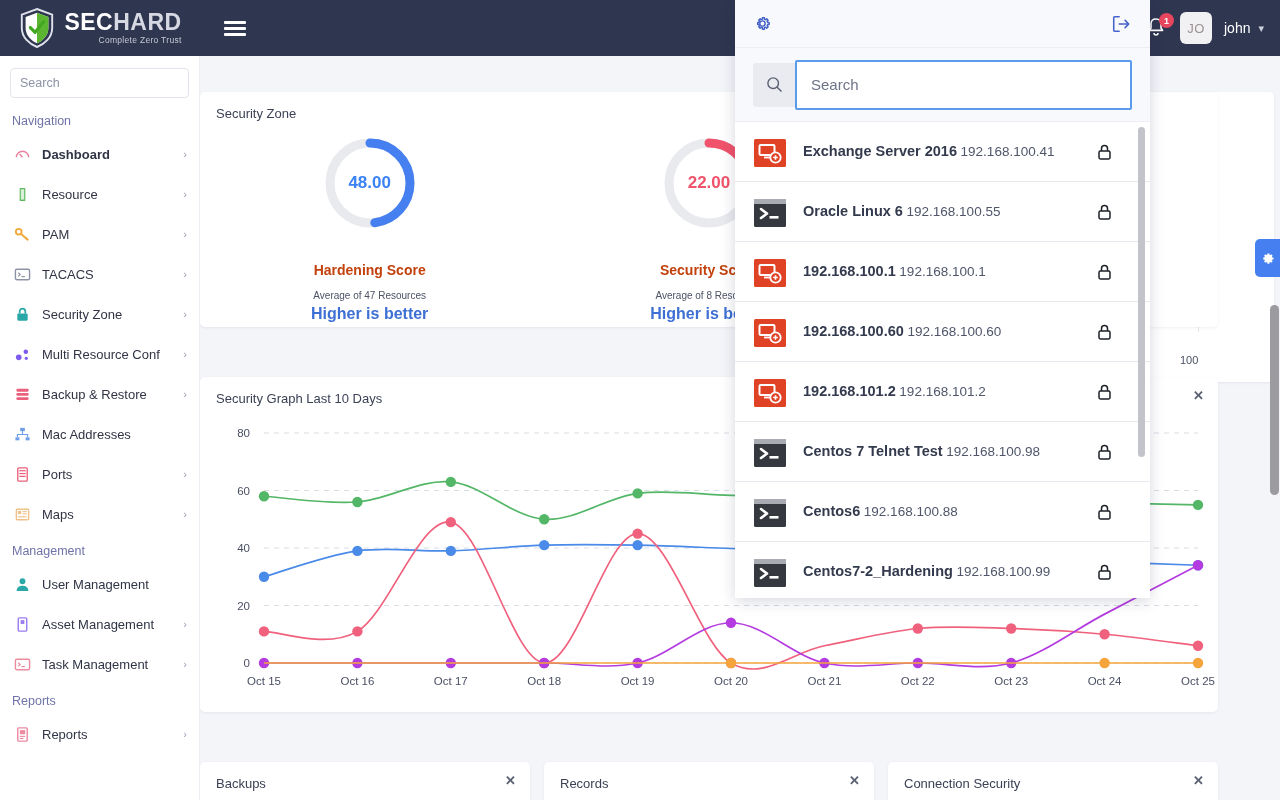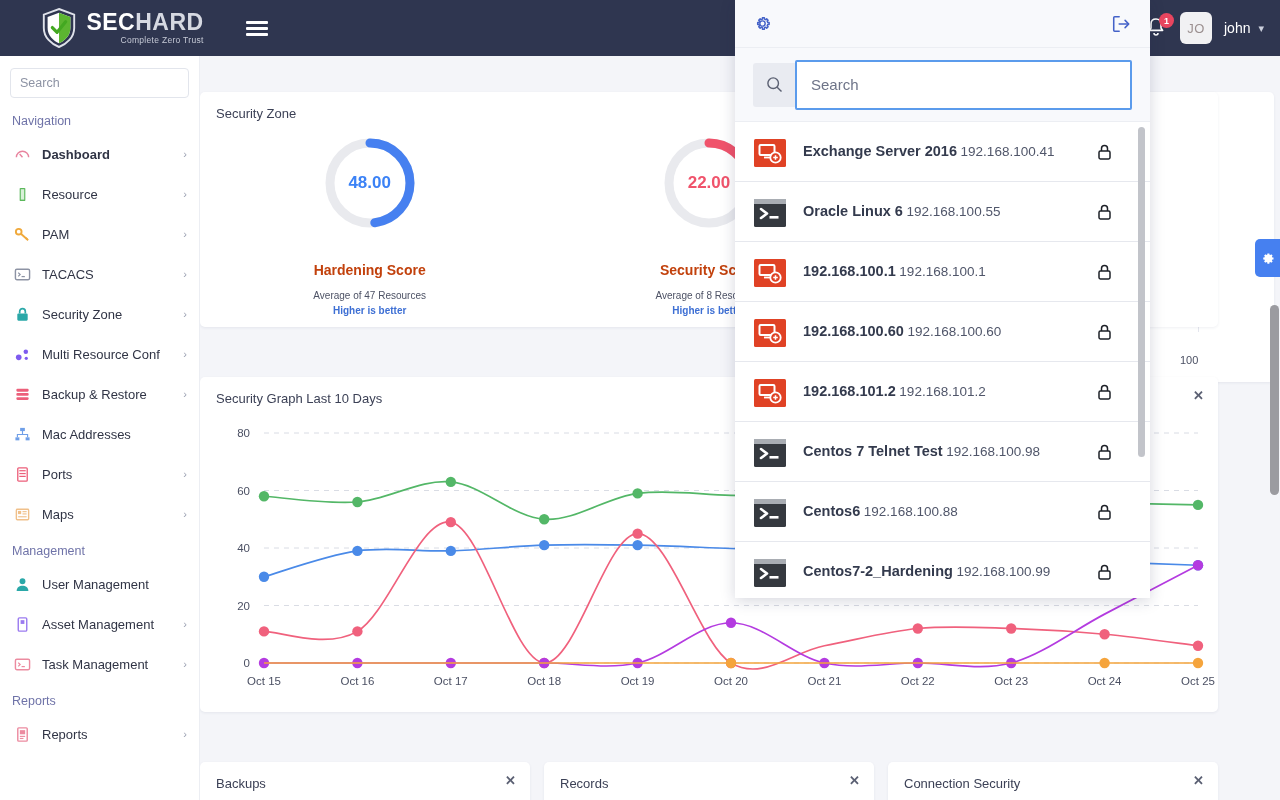--- a/index.html
+++ b/index.html
@@ -8,21 +8,21 @@
     font-family: "Liberation Sans", sans-serif;
     background: #f4f5f9;
     color: #31374a;
     font-size: 13px;
     position: relative;
   }
 
   
   .topbar {
     position: absolute; top: 0; left: 0; width: 1280px; height: 56px;
-    background: #2f3650; display: flex; align-items: center; z-index: 30; padding-left: 22px;
+    background: #2f3650; display: flex; align-items: center; z-index: 30;
   }
   .brand {
     width: 200px; height: 56px; display: flex; align-items: center;
     justify-content: center; gap: 8px;
   }
   .brand-shield { width: 38px; height: 42px; flex: none; }
   .brand-text { line-height: 1; }
   .brand-title { font-size: 23px; font-weight: bold; letter-spacing: .5px; color: #fff; }
   .brand-title .lite { color: #d6d9e2; font-weight: bold; }
   .brand-sub {
@@ -102,21 +102,21 @@
   .gauge-ring { width: 96px; height: 96px; position: relative; }
   .gauge-val {
     position: absolute; inset: 0; display: flex; align-items: center;
     justify-content: center; font-size: 17px; font-weight: bold;
   }
   .gauge-name {
     font-size: 14px; font-weight: bold; color: #c2410c; margin-top: 30px;
     text-align: center; line-height: 1.35; max-width: 150px;
   }
   .gauge-sub { font-size: 10px; color: #4d5265; margin-top: 10px; }
-  .gauge-hint { font-size: 10px; color: #3d6fd4; font-weight: bold; margin-top: 4px; }
+  .gauge-hint { font-size: 16px; color: #3d6fd4; font-weight: bold; margin-top: 4px; }
 
   
   #graphCard { left: 0px; top: 321px; width: 1018px; height: 335px; }
   .chart-area { position: absolute; left: 0; top: 34px; width: 1018px; height: 300px; }
   .chart-svg { display: block; }
 
   
   .bottom-card { top: 706px; height: 90px; }
   #backups { left: 0px; width: 330px; }
   #records { left: 344px; width: 330px; }

